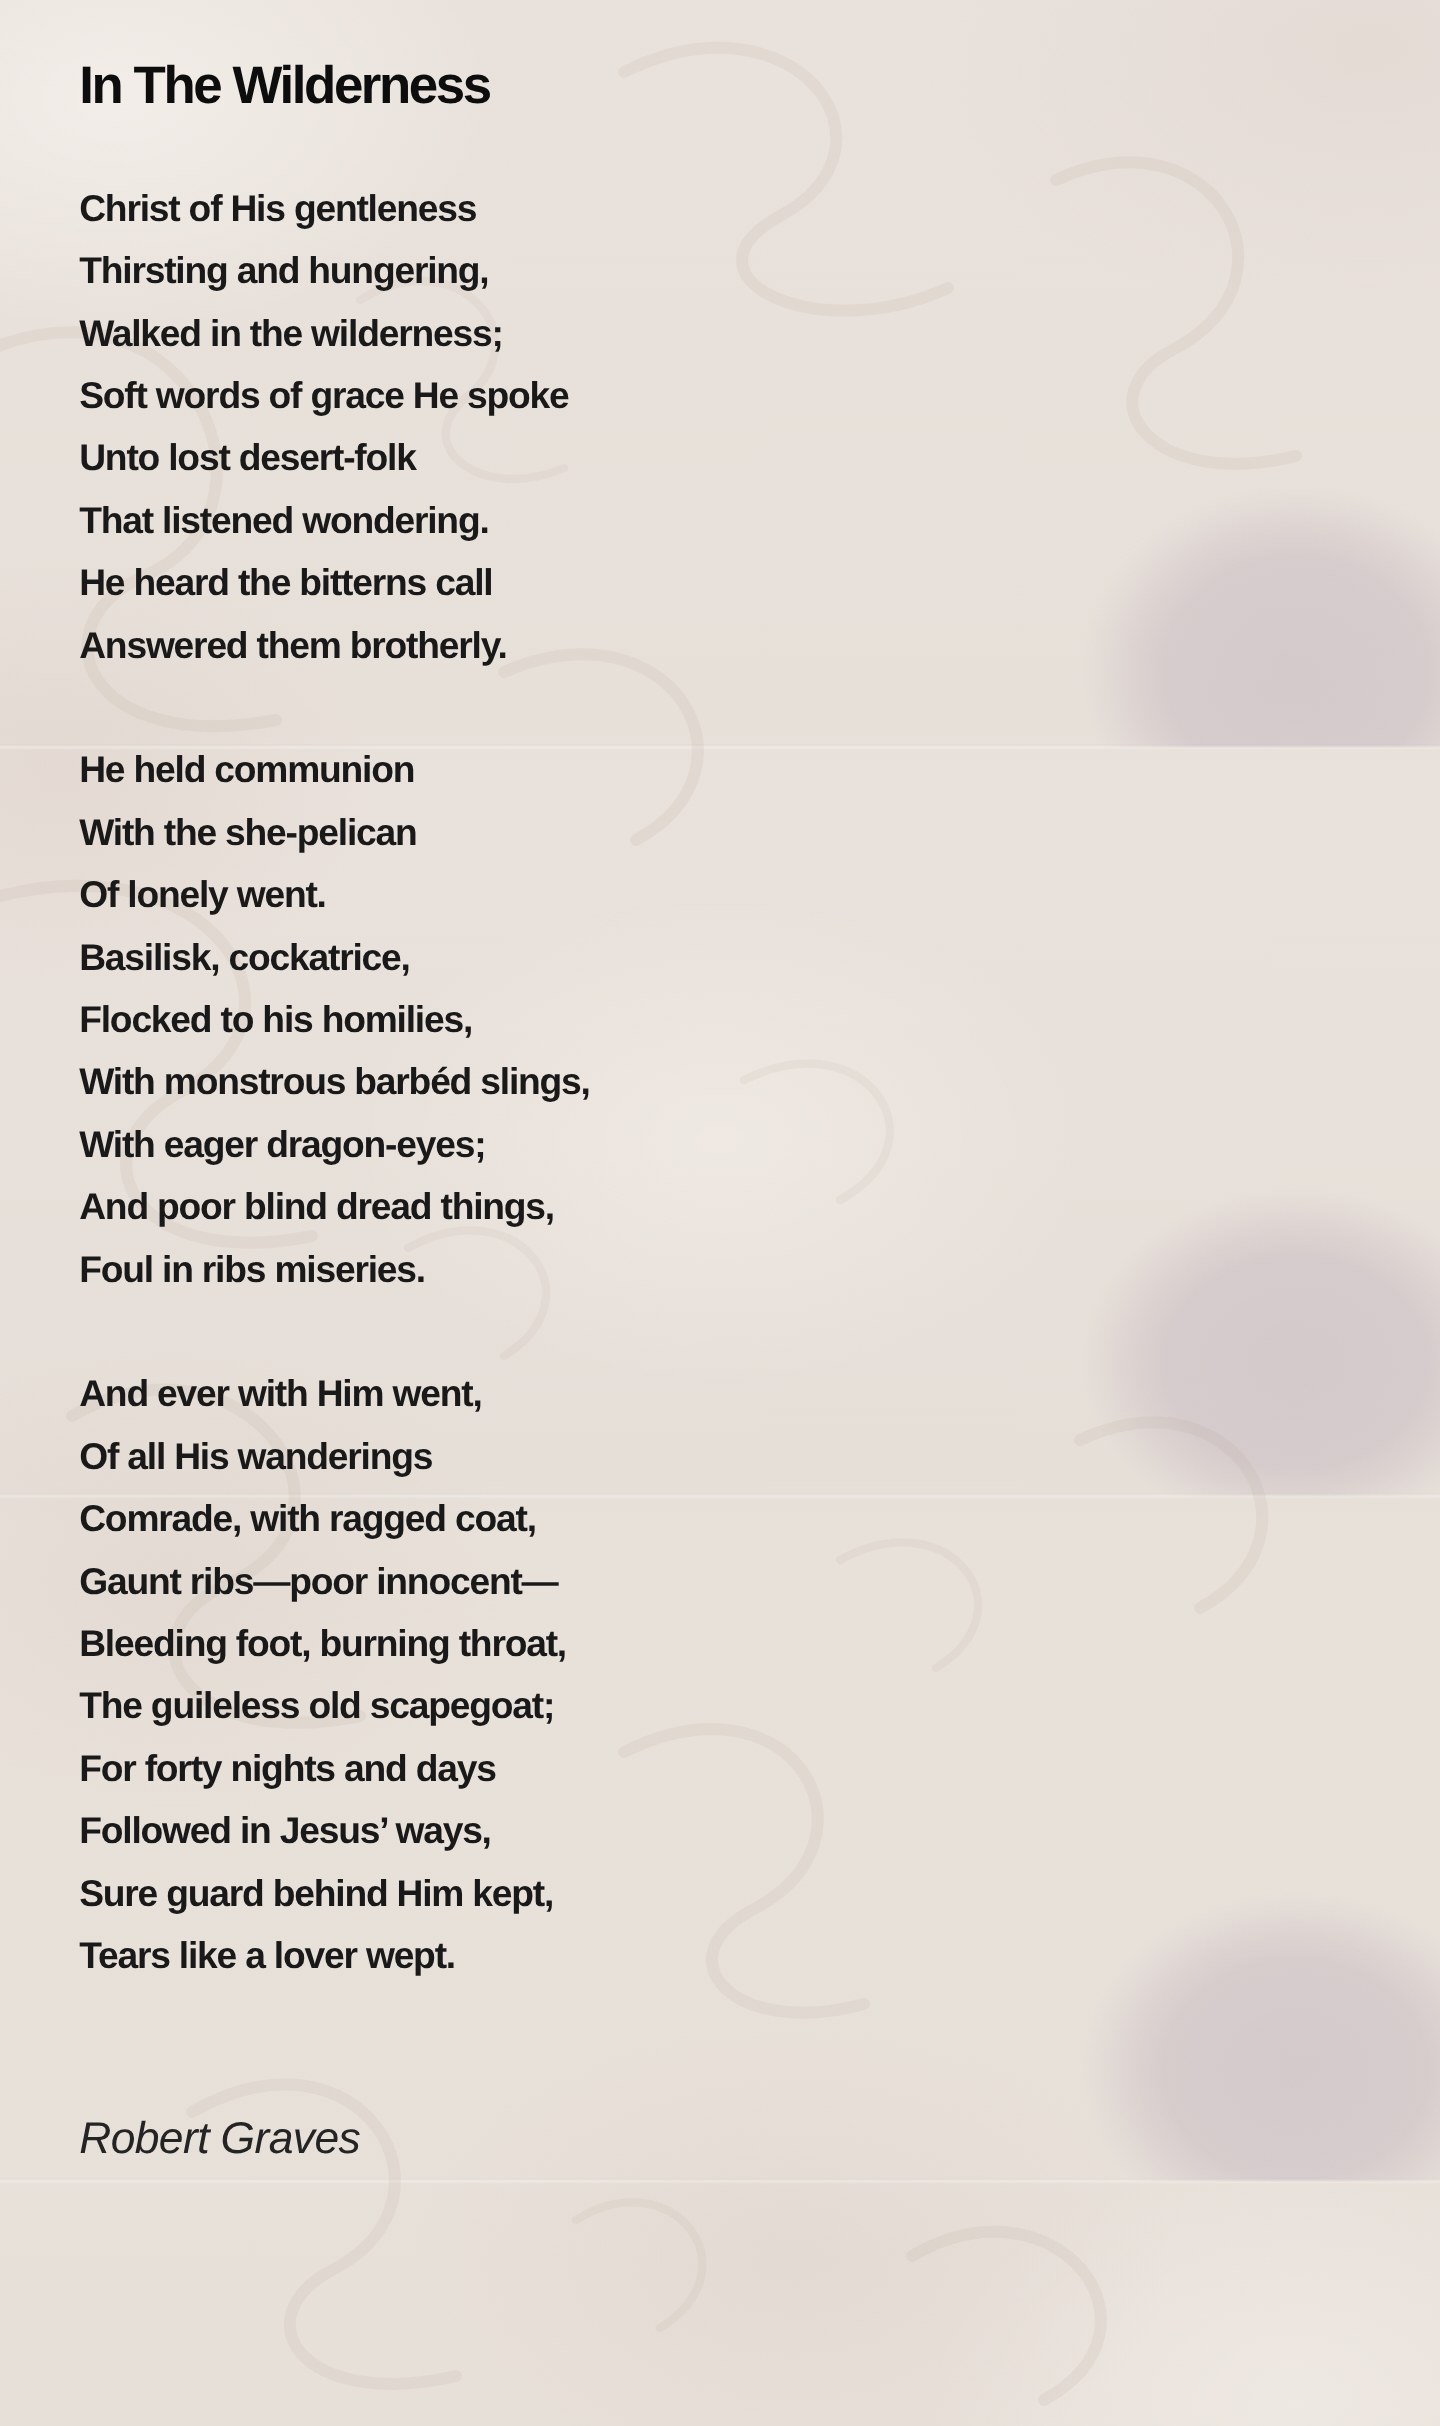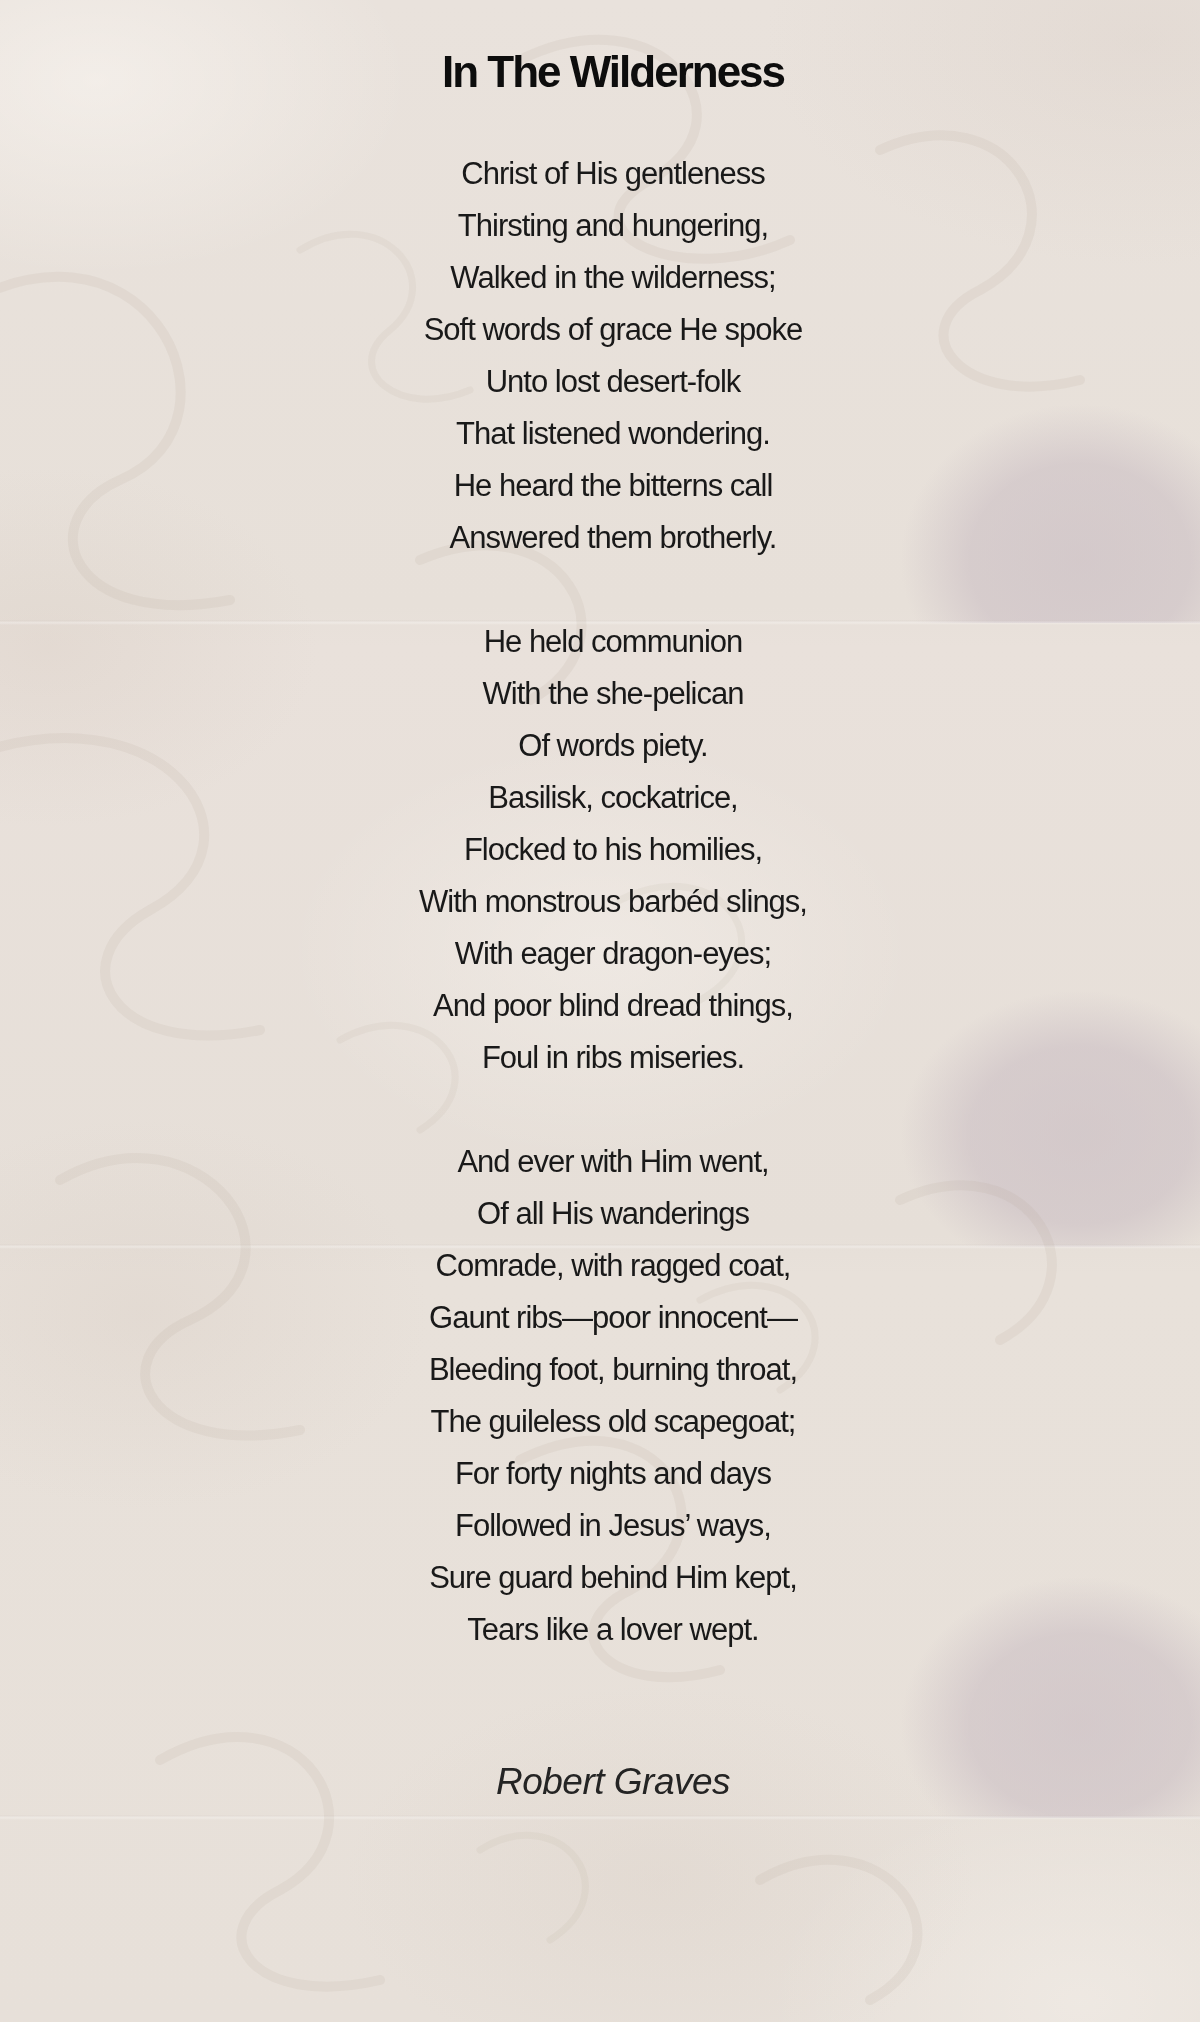--- a/index.html
+++ b/index.html
@@ -31,21 +31,20 @@
     background-size:
       1200px 5px, 1200px 5px, 1200px 5px,
       1200px 278px, 1200px 287px, 1200px 288px,
       auto, auto, auto, auto, auto, auto, auto,
       1200px 2022px;
     background-position:
       0 620px, 0 1244px, 0 1815px,
       0 345px, 0 960px, 0 1530px,
       0 0, 0 0, 0 0, 0 0, 0 0, 0 0, 0 0,
       0 0;
-    text-align: center;
   }
   .bg-script {
     position: absolute;
     inset: 0;
     z-index: 0;
     pointer-events: none;
   }
   .content {
     position: relative;
     z-index: 1;
@@ -56,23 +55,23 @@
   .title {
     margin: 0;
     padding-top: 46px;
     font-size: 44px;
     font-weight: bold;
     line-height: 52px;
     letter-spacing: -2px;
     color: #0d0d0d;
   }
   .stanza {
-    margin: 16px;
+    margin: 0;
     font-size: 31px;
-    font-weight: normal;
+    font-weight: bold;
     line-height: 52px;
     letter-spacing: -1px;
     color: #191919;
   }
   .stanza-first { margin-top: 50px; }
   .stanza-next  { margin-top: 52px; }
   .line { display: block; white-space: pre; }
   .author {
     margin-top: 100px;
     font-size: 37px;
@@ -122,21 +121,21 @@
         <span class="line">Soft words of grace He spoke</span>
         <span class="line">Unto lost desert-folk</span>
         <span class="line">That listened wondering.</span>
         <span class="line">He heard the bitterns call</span>
         <span class="line">Answered them brotherly.</span>
       </p>
 
       <p class="stanza stanza-next">
         <span class="line">He held communion</span>
         <span class="line">With the she-pelican</span>
-        <span class="line">Of words piety.</span>
+        <span class="line">Of lonely went.</span>
         <span class="line">Basilisk, cockatrice,</span>
         <span class="line">Flocked to his homilies,</span>
         <span class="line">With monstrous barbéd slings,</span>
         <span class="line">With eager dragon-eyes;</span>
         <span class="line">And poor blind dread things,</span>
         <span class="line">Foul in ribs miseries.</span>
       </p>
 
       <p class="stanza stanza-next">
         <span class="line">And ever with Him went,</span>

